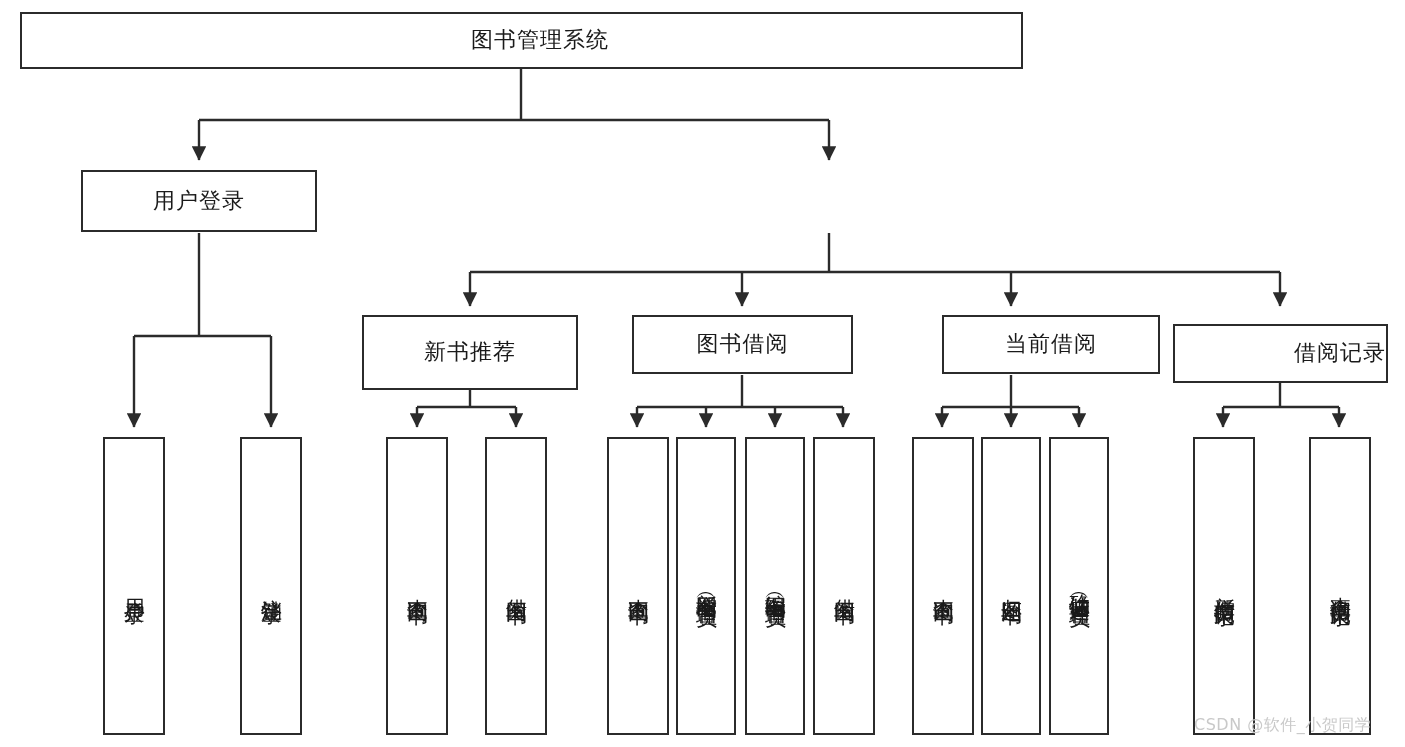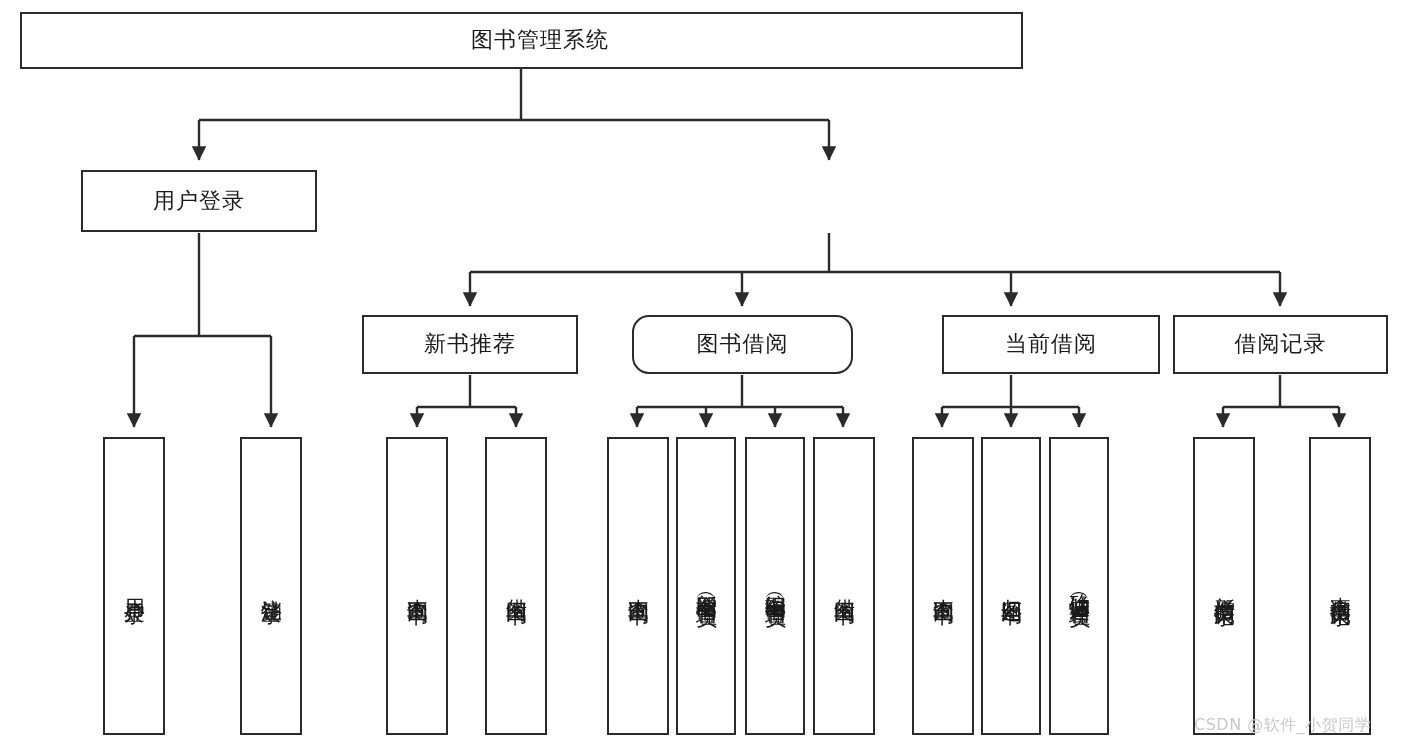--- a/index.html
+++ b/index.html
@@ -118,33 +118,33 @@
 
   <div class="node node-h" style="left:20px; top:12px; width:1003px; height:57px;padding-left:37px;">
     <span>图书管理系统</span>
   </div>
 
   <div class="node node-h" style="left:81px; top:170px; width:236px; height:62px;">
     <span>用户登录</span>
   </div>
 
 
-  <div class="node node-h" style="left:362px; top:315px; width:216px; height:59px;">
+  <div class="node node-h" style="left:362px; top:315px; width:216px; height:75px;">
     <span>新书推荐</span>
   </div>
 
-  <div class="node node-h" style="left:632px; top:315px; width:221px; height:59px;border-radius:17px;">
+  <div class="node node-h" style="left:632px; top:315px; width:221px; height:59px;">
     <span>图书借阅</span>
   </div>
 
   <div class="node node-h" style="left:902px; top:315px; width:218px; height:59px;margin-left:40px;">
     <span>当前借阅</span>
   </div>
 
-  <div class="node node-h" style="left:1173px; top:315px; width:215px; height:59px;">
+  <div class="node node-h" style="left:1173px; top:324px; width:215px; height:59px;justify-content:flex-end;">
     <span>借阅记录</span>
   </div>
 
   <div class="node node-v" style="left:103px; top:437px; width:62px; height:298px;">
     <span>用户登录</span>
   </div>
 
   <div class="node node-v" style="left:240px; top:437px; width:62px; height:298px;">
     <span>注销登录</span>
   </div>

